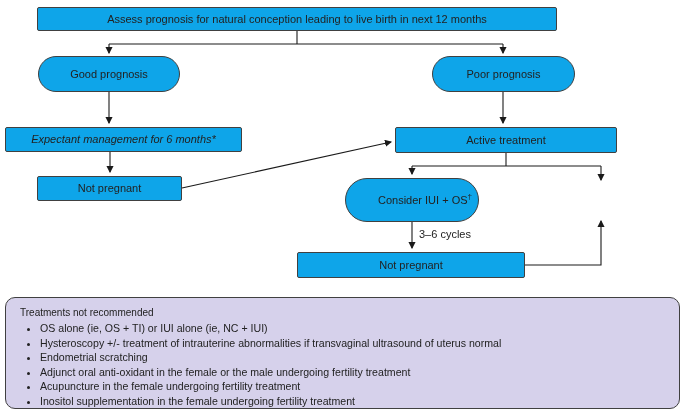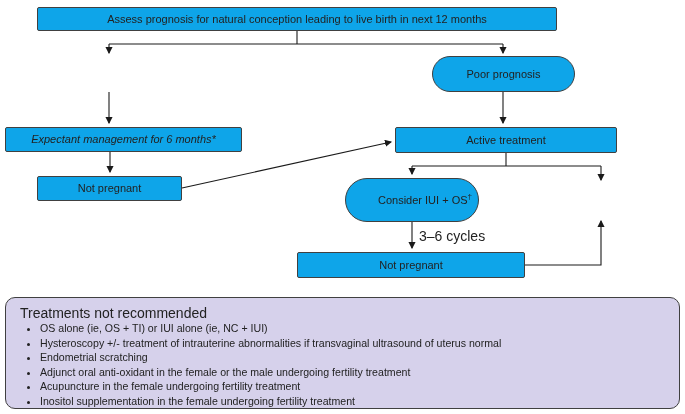--- a/index.html
+++ b/index.html
@@ -36,35 +36,35 @@
     line-height:13px;
     padding:2px 6px;
   }
   .rect { border-radius:2px; }
   .pill-lg { border-radius:18px; }
   .pill-iui { border-radius:22px;align-items:flex-end; }
   .pill-ivf { border-radius:17px; }
   sup { font-size:8px; line-height:0; }
   .flow-label {
     position:absolute;
-    font-size:14px;
+    font-size:11px;
     color:#222222;
   }
   .panel {
     position:absolute;
     left:5px; top:297px;
     width:675px; height:112px;
     background:#d6d1eb;
     border:1px solid #404040;
     border-radius:10px;
     padding:8px 14px 6px 14px;
     color:#222222;
   }
   .panel-title {
-    font-size:14px;
+    font-size:10px;
     line-height:14px;
   }
   .panel ul {
     margin:1px 0 0 20px;
     list-style:disc;
   }
   .panel li {
     font-size:10.6px;
     line-height:14.6px;
   }
@@ -103,20 +103,23 @@
       <path d="M412,222 V248" marker-end="url(#arrow)"></path>
 
       <path d="M525,265 H601 V221" marker-end="url(#arrow)"></path>
     </g>
   </svg>
 
   <div class="node rect" style="left:37px; top:7px; width:520px; height:24px;">
     <span>Assess prognosis for natural conception leading to live birth in next 12 months</span>
   </div>
 
+  <div class="node pill-lg" style="left:38px; top:56px; width:142px; height:36px;">
+    <span>Good prognosis</span>
+  </div>
 
   <div class="node pill-lg" style="left:432px; top:56px; width:143px; height:36px;">
     <span>Poor prognosis</span>
   </div>
 
   <div class="node rect" style="left:5px; top:127px; width:237px; height:25px;font-style:italic;">
     <span>Expectant management for 6 months*</span>
   </div>
 
   <div class="node rect" style="left:37px; top:176px; width:145px; height:25px;">

